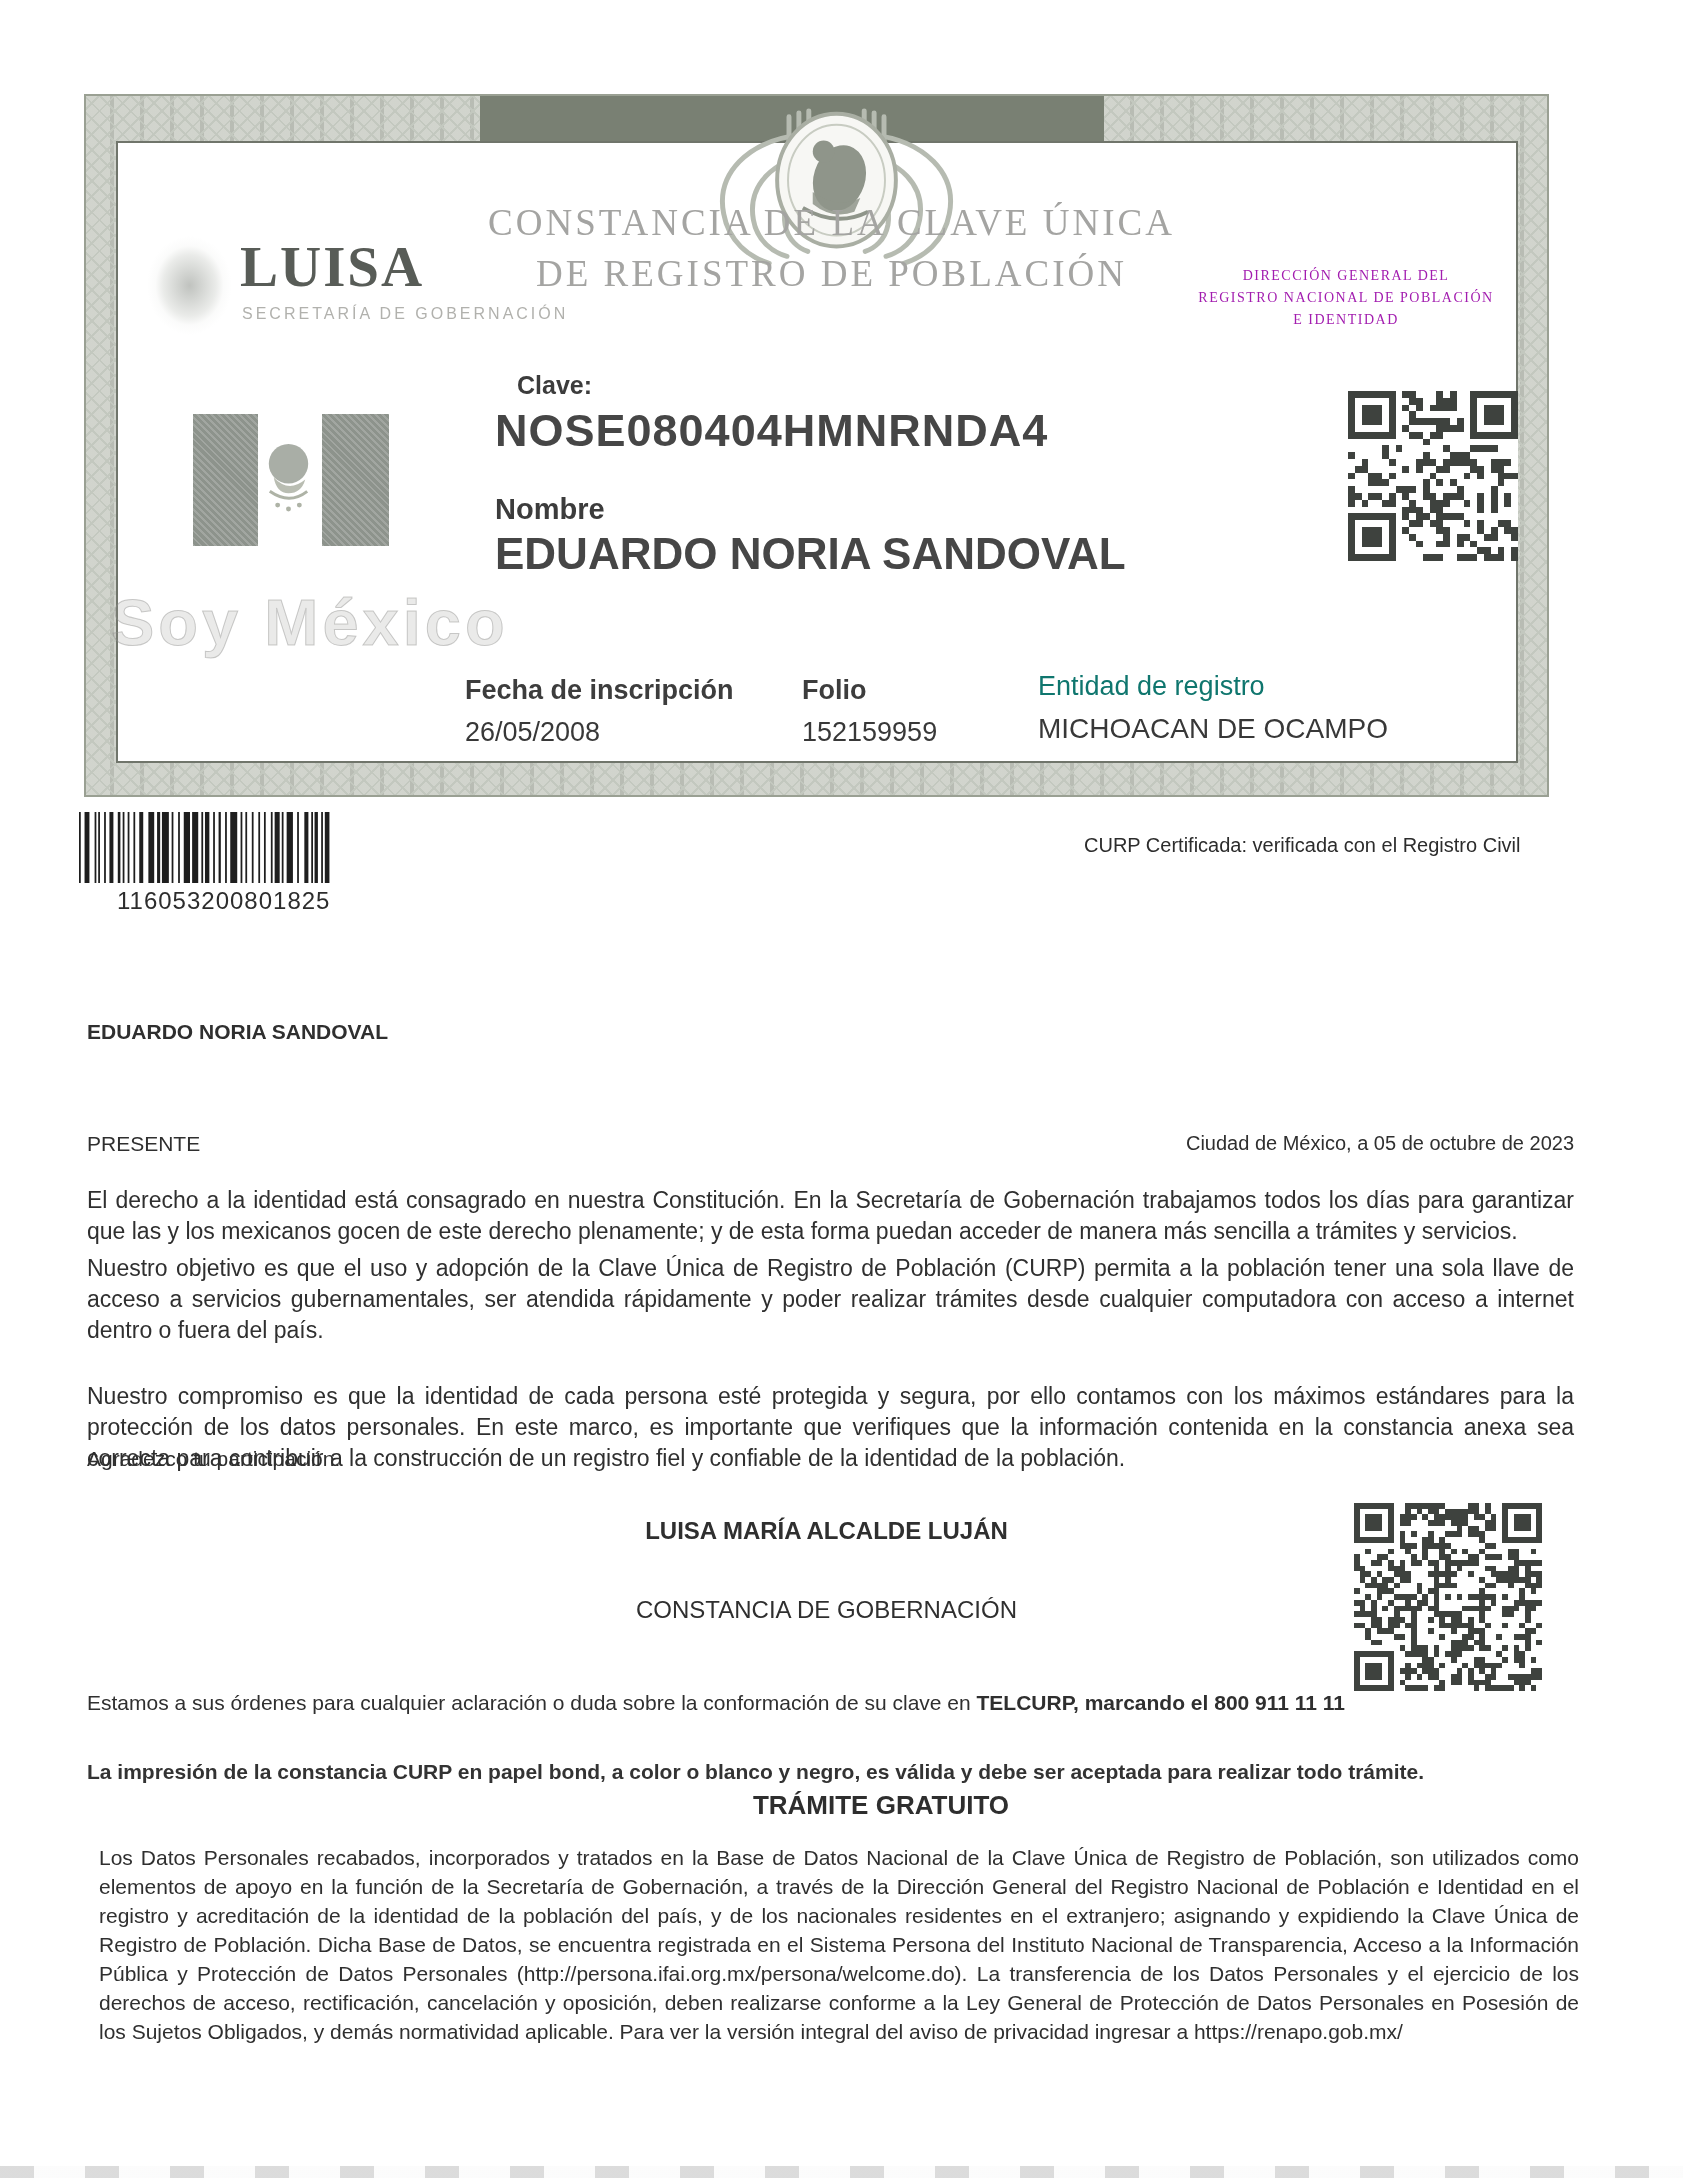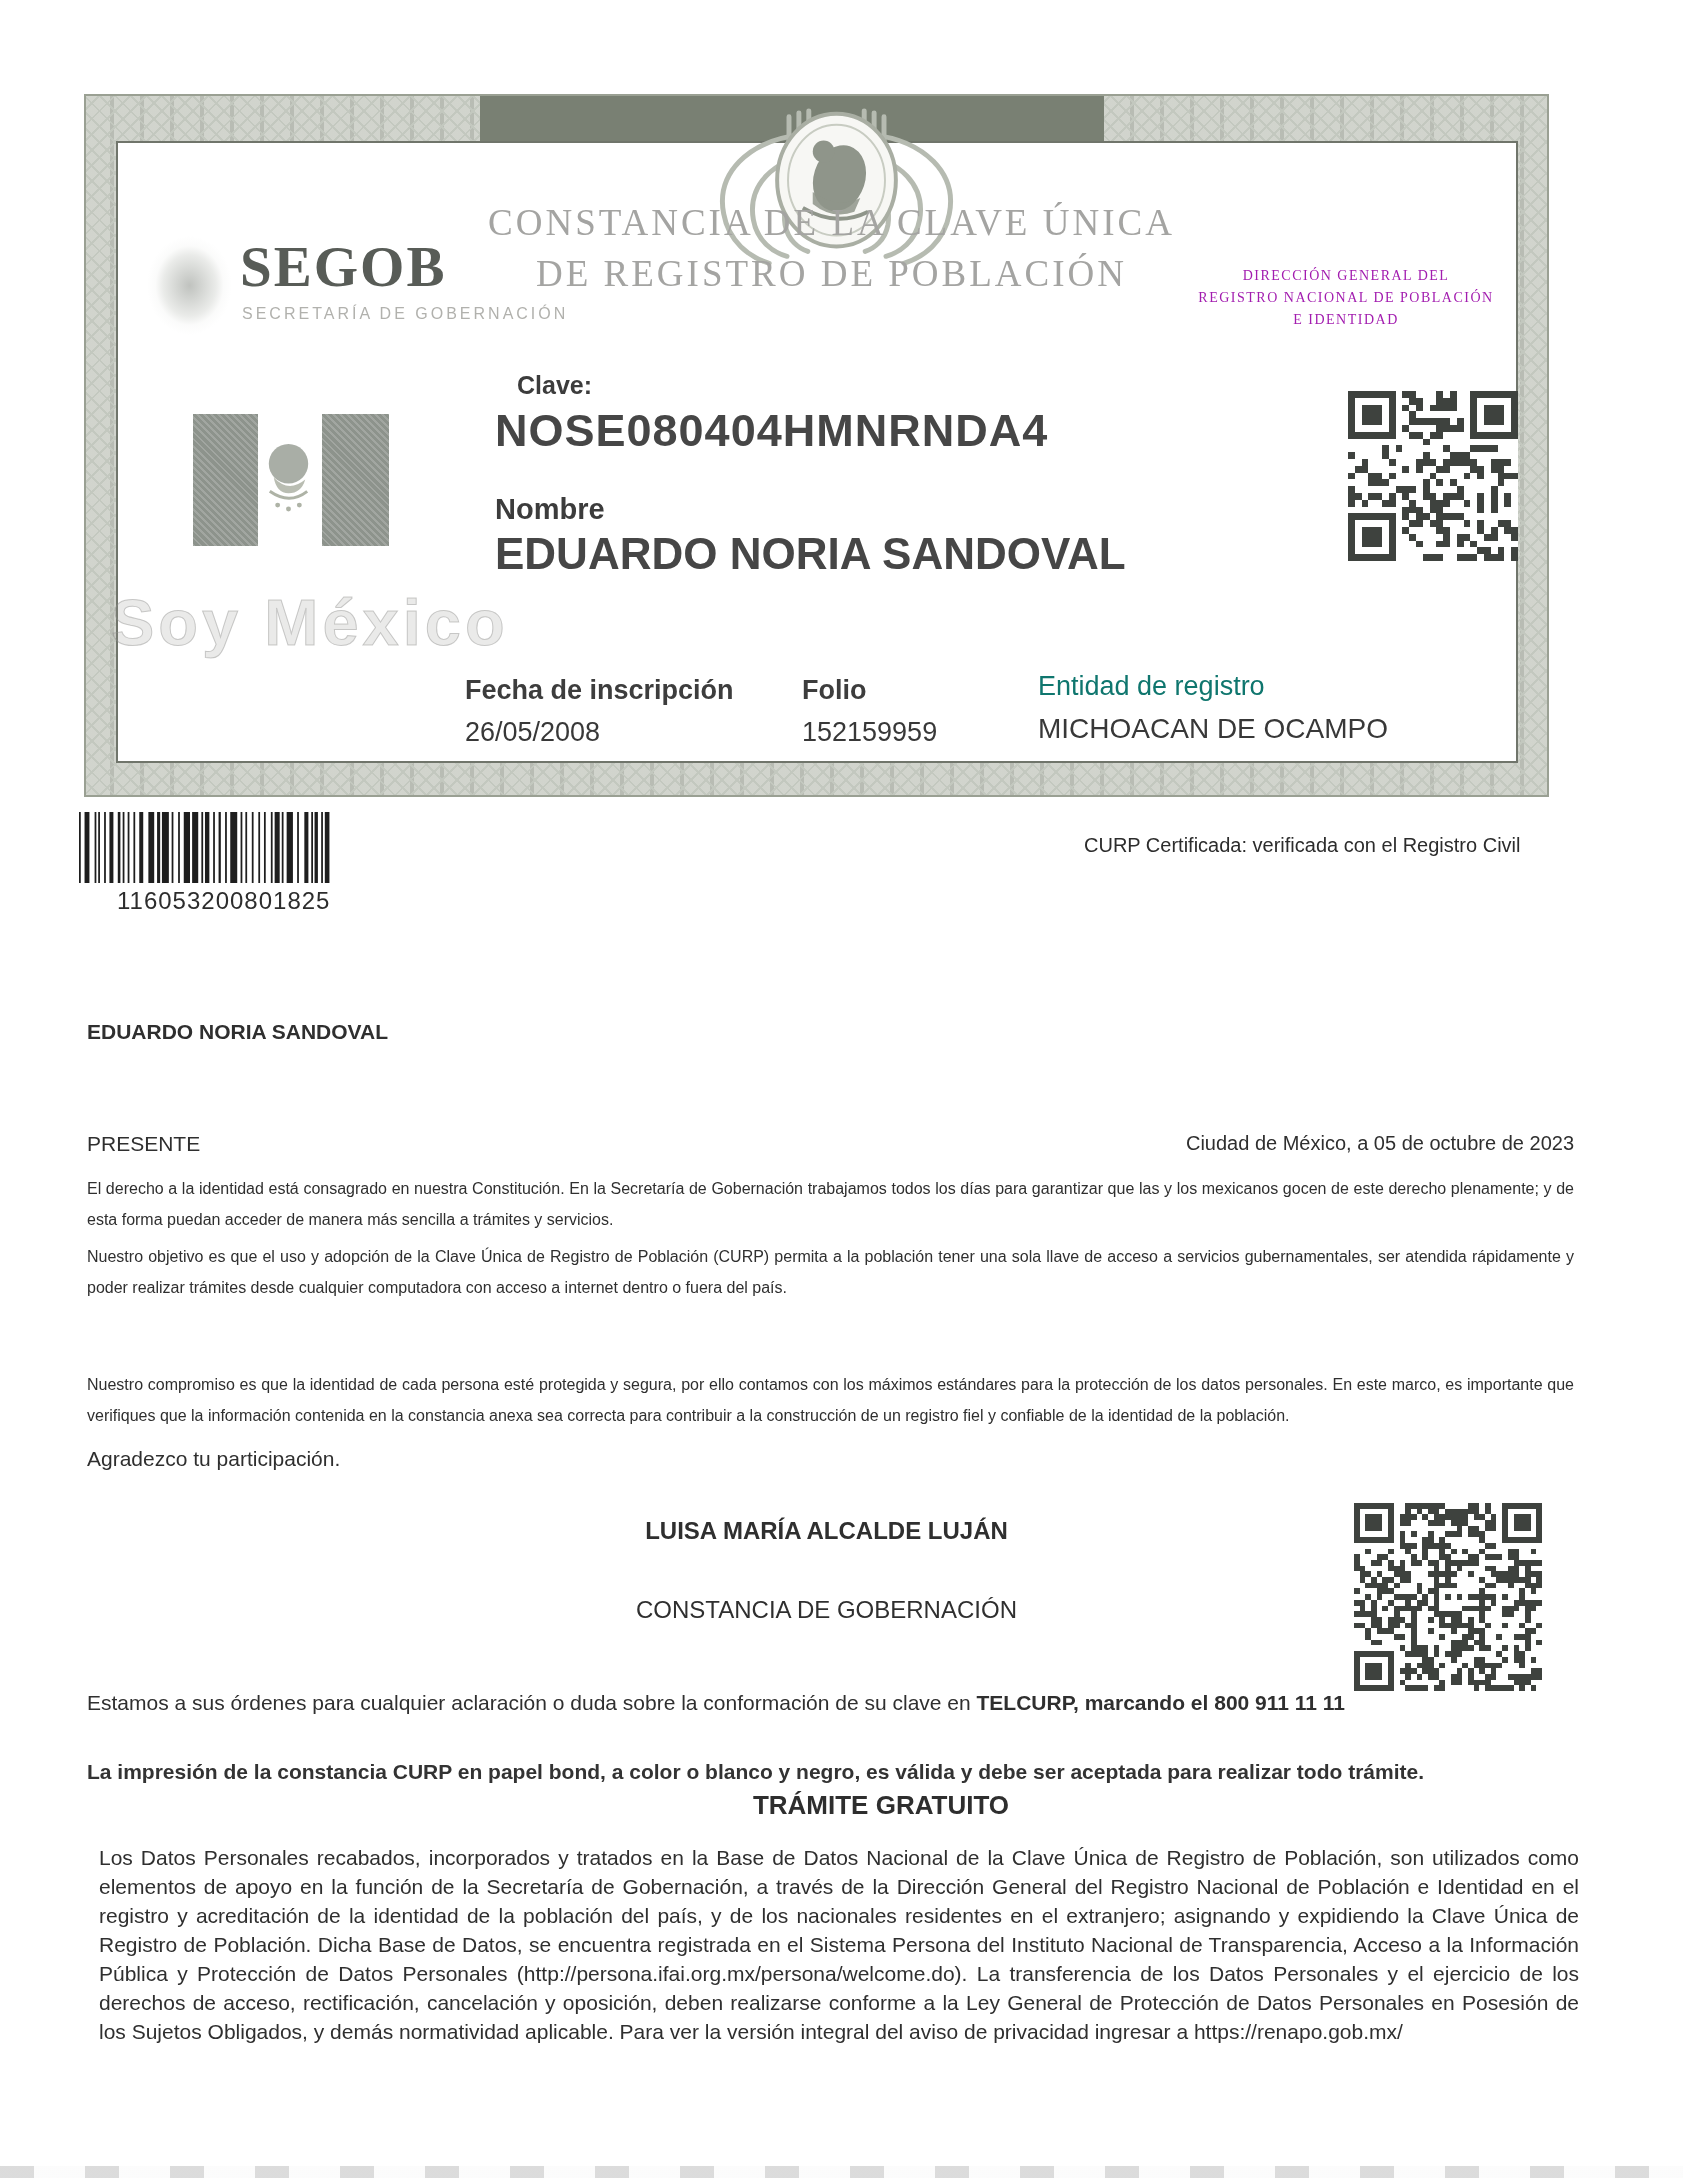--- a/index.html
+++ b/index.html
@@ -66,21 +66,21 @@
 
   
   .barcode{left:79px;top:812px;width:252px;height:71px;}
   .barcode-number{left:117px;top:887px;font-size:24px;letter-spacing:1px;color:#2d2d2d;}
   .certified-note{left:1084px;top:834px;font-size:20px;color:#2c2c2c;}
 
   
   .recipient{left:87px;top:1020px;font-size:21px;font-weight:bold;}
   .presente{left:87px;top:1132px;font-size:21px;}
   .dateline{left:891px;top:1132px;width:683px;text-align:right;font-size:20px;}
-  .para{left:87px;width:1487px;font-size:16px;line-height:31px;text-align:justify;}
+  .para{left:87px;width:1487px;font-size:23px;line-height:31px;text-align:justify;margin-top:12px;}
   .p1{top:1173px;} .p2{top:1241px;} .p3{top:1369px;}
   .thanks{left:87px;top:1447px;font-size:21px;}
   .signer-name{left:99px;top:1517px;width:1455px;text-align:center;font-size:24px;font-weight:bold;}
   .signer-title{left:99px;top:1596px;width:1455px;text-align:center;font-size:24px;}
   .contact{left:87px;top:1691px;font-size:21px;}
   .contact b{font-weight:bold;}
   .print-note{left:87px;top:1760px;font-size:21px;font-weight:bold;color:#333;}
   .free-note{left:99px;top:1790px;width:1564px;text-align:center;font-size:26px;font-weight:bold;color:#2e2e2e;}
   .privacy{left:99px;top:1843px;width:1480px;font-size:21px;line-height:29px;text-align:justify;}
 
@@ -116,21 +116,21 @@
   <ellipse cx="240" cy="84" rx="49" ry="56" fill="none" stroke="#c8ccc2" stroke-width="2"></ellipse>
   <g fill="#8f958a">
     <ellipse cx="243" cy="82" rx="26" ry="34" transform="rotate(18 243 82)"></ellipse>
     <circle cx="227" cy="55" r="11"></circle>
     <path d="M216,96 q24,18 48,6 l-6,14 q-22,8 -42,-8 z" opacity=".85"></path>
     <path d="M206,112 q34,20 66,4" stroke="#8f958a" stroke-width="4" fill="none"></path>
   </g>
 </svg>
 
 <div class="abs segob-eagle"></div>
-<div class="abs segob-text">SEGOB</div>
+<div class="abs segob-text">LUISA</div>
 <div class="abs segob-sub">SECRETARÍA DE GOBERNACIÓN</div>
 
 <div class="abs titles">
   <div class="title2">CONSTANCIA DE LA CLAVE ÚNICA</div>
   <div class="title3">DE REGISTRO DE POBLACIÓN</div>
 </div>
 
 <div class="abs agency">
   <div>DIRECCIÓN GENERAL DEL</div>
   <div>REGISTRO NACIONAL DE POBLACIÓN</div>

